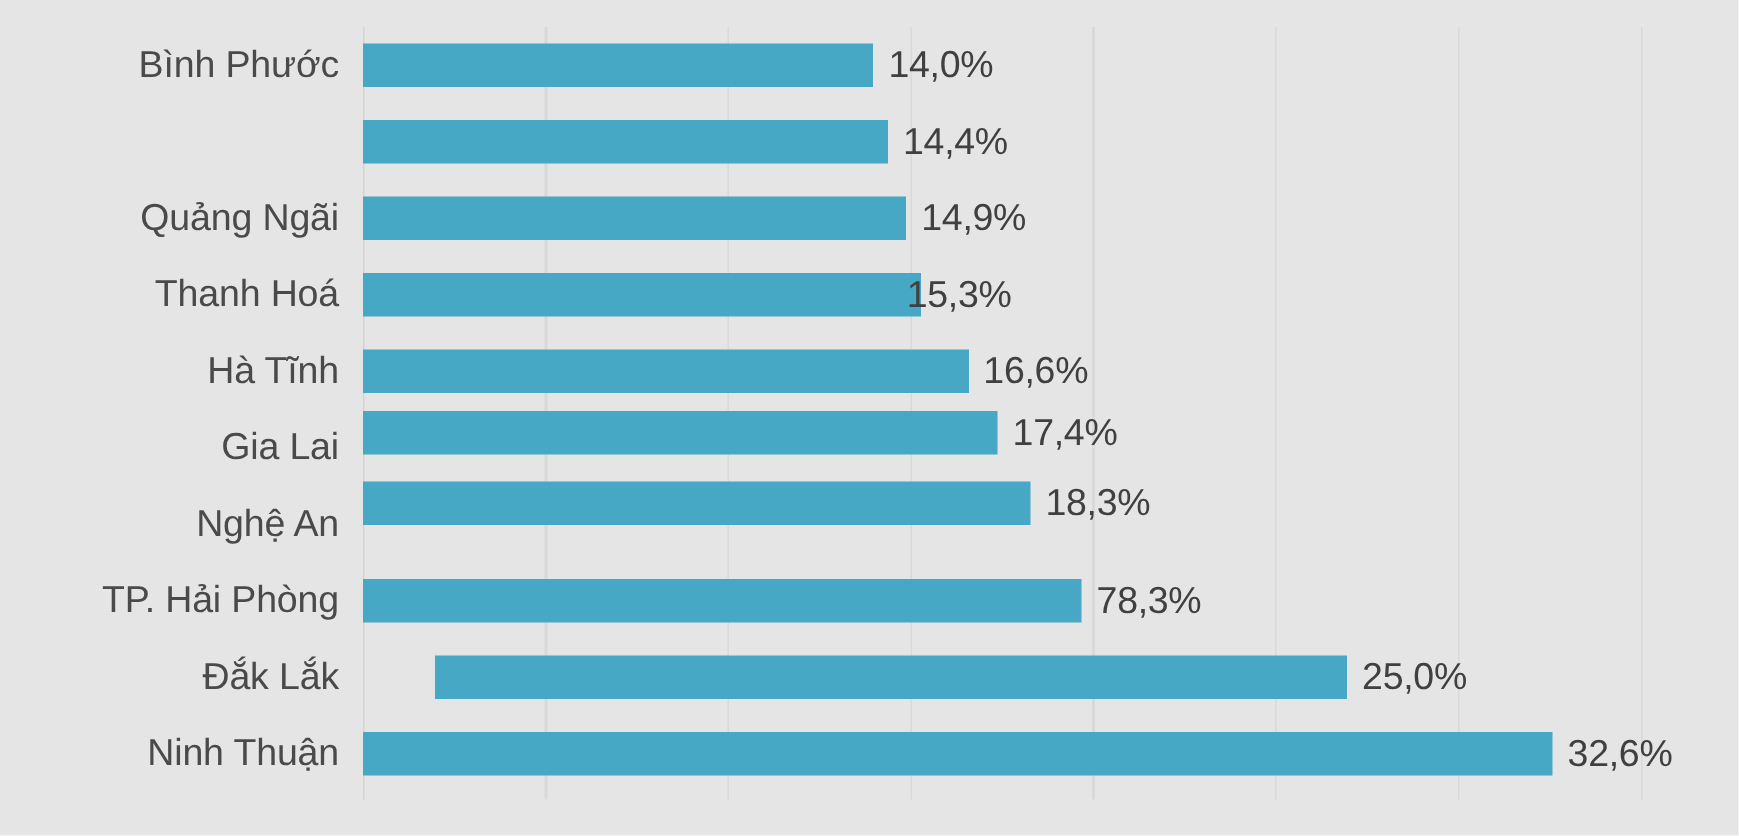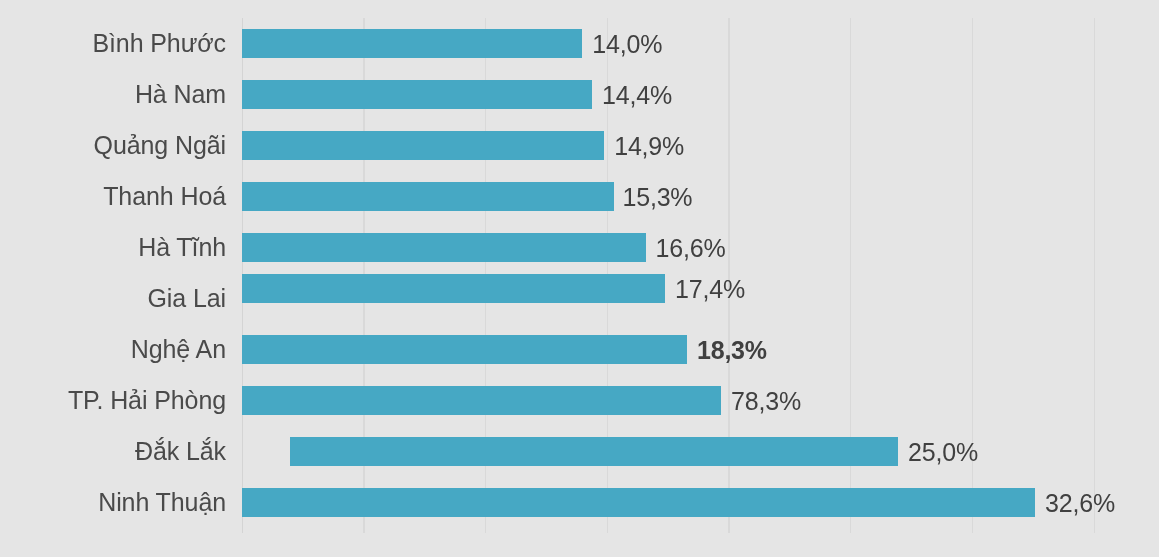--- a/index.html
+++ b/index.html
@@ -97,21 +97,20 @@
     letter-spacing: -0.1px;
   }
 </style>
 </head>
 <body>
 
 <div id="chart-root">
 
   <div class="cat-labels">
       <div class="cat-label" style="top: 11px; color: rgb(74, 74, 74);">Bình Phước</div>
-      <div class="cat-label" style="top: 62px; color: rgb(74, 74, 74);">Hà Nam</div>
       <div class="cat-label" style="top: 113px; color: rgb(74, 74, 74);">Quảng Ngãi</div>
       <div class="cat-label" style="top: 164px; color: rgb(74, 74, 74);">Thanh Hoá</div>
       <div class="cat-label" style="top: 215px; color: rgb(74, 74, 74);">Hà Tĩnh</div>
       <div class="cat-label" style="top: 266px; color: rgb(74, 74, 74);">Gia Lai</div>
       <div class="cat-label" style="top: 317px; color: rgb(74, 74, 74);">Nghệ An</div>
       <div class="cat-label" style="top: 368px; color: rgb(74, 74, 74);">TP. Hải Phòng</div>
       <div class="cat-label" style="top: 419px; color: rgb(74, 74, 74);">Đắk Lắk</div>
       <div class="cat-label" style="top: 470px; color: rgb(74, 74, 74);">Ninh Thuận</div>
     </div>
 
@@ -134,31 +133,31 @@
         <div class="row" style="top: 62px;">
           <div class="bar" title="Hà Nam 14,4%" style="width: 350.537px; background: rgb(70, 168, 196);"></div>
           <div class="bar-value" style="left: 360.537px; color: rgb(64, 64, 64);">14,4%</div>
         </div>
         <div class="row" style="top: 113px;">
           <div class="bar" title="Quảng Ngãi 14,9%" style="width: 362.709px; background: rgb(70, 168, 196);"></div>
           <div class="bar-value" style="left: 372.709px; color: rgb(64, 64, 64);">14,9%</div>
         </div>
         <div class="row" style="top: 164px;">
           <div class="bar" title="Thanh Hoá 15,3%" style="width: 372.446px; background: rgb(70, 168, 196);"></div>
-          <div class="bar-value" style="left: 381px; color: rgb(64, 64, 64);">15,3%</div>
+          <div class="bar-value" style="left: 363px; color: rgb(64, 64, 64);">15,3%</div>
         </div>
         <div class="row" style="top: 215px;">
           <div class="bar" title="Hà Tĩnh 16,6%" style="width: 404.091px; background: rgb(70, 168, 196);"></div>
           <div class="bar-value" style="left: 414.091px; color: rgb(64, 64, 64);">16,6%</div>
         </div>
         <div class="row" style="top: 256px;">
           <div class="bar" title="Gia Lai 17,4%" style="width: 423.566px; background: rgb(70, 168, 196);"></div>
           <div class="bar-value" style="left: 433.566px; color: rgb(64, 64, 64);">17,4%</div>
         </div>
-        <div class="row" style="top: 317px; font-weight: bold;">
+        <div class="row" style="top: 303px;">
           <div class="bar" title="Nghệ An 18,3%" style="width: 445.474px; background: rgb(70, 168, 196);"></div>
           <div class="bar-value" style="left: 455.474px; color: rgb(64, 64, 64);">18,3%</div>
         </div>
         <div class="row" style="top: 368px;">
           <div class="bar" title="TP. Hải Phòng 19,7%" style="width: 479.554px; background: rgb(70, 168, 196);"></div>
           <div class="bar-value" style="left: 489.554px; color: rgb(64, 64, 64);">78,3%</div>
         </div>
         <div class="row" style="top: 419px; margin-left: 48px;">
           <div class="bar" title="Đắk Lắk 25,0%" style="width: 608.571px; background: rgb(70, 168, 196);"></div>
           <div class="bar-value" style="left: 618.571px; color: rgb(64, 64, 64);">25,0%</div>

